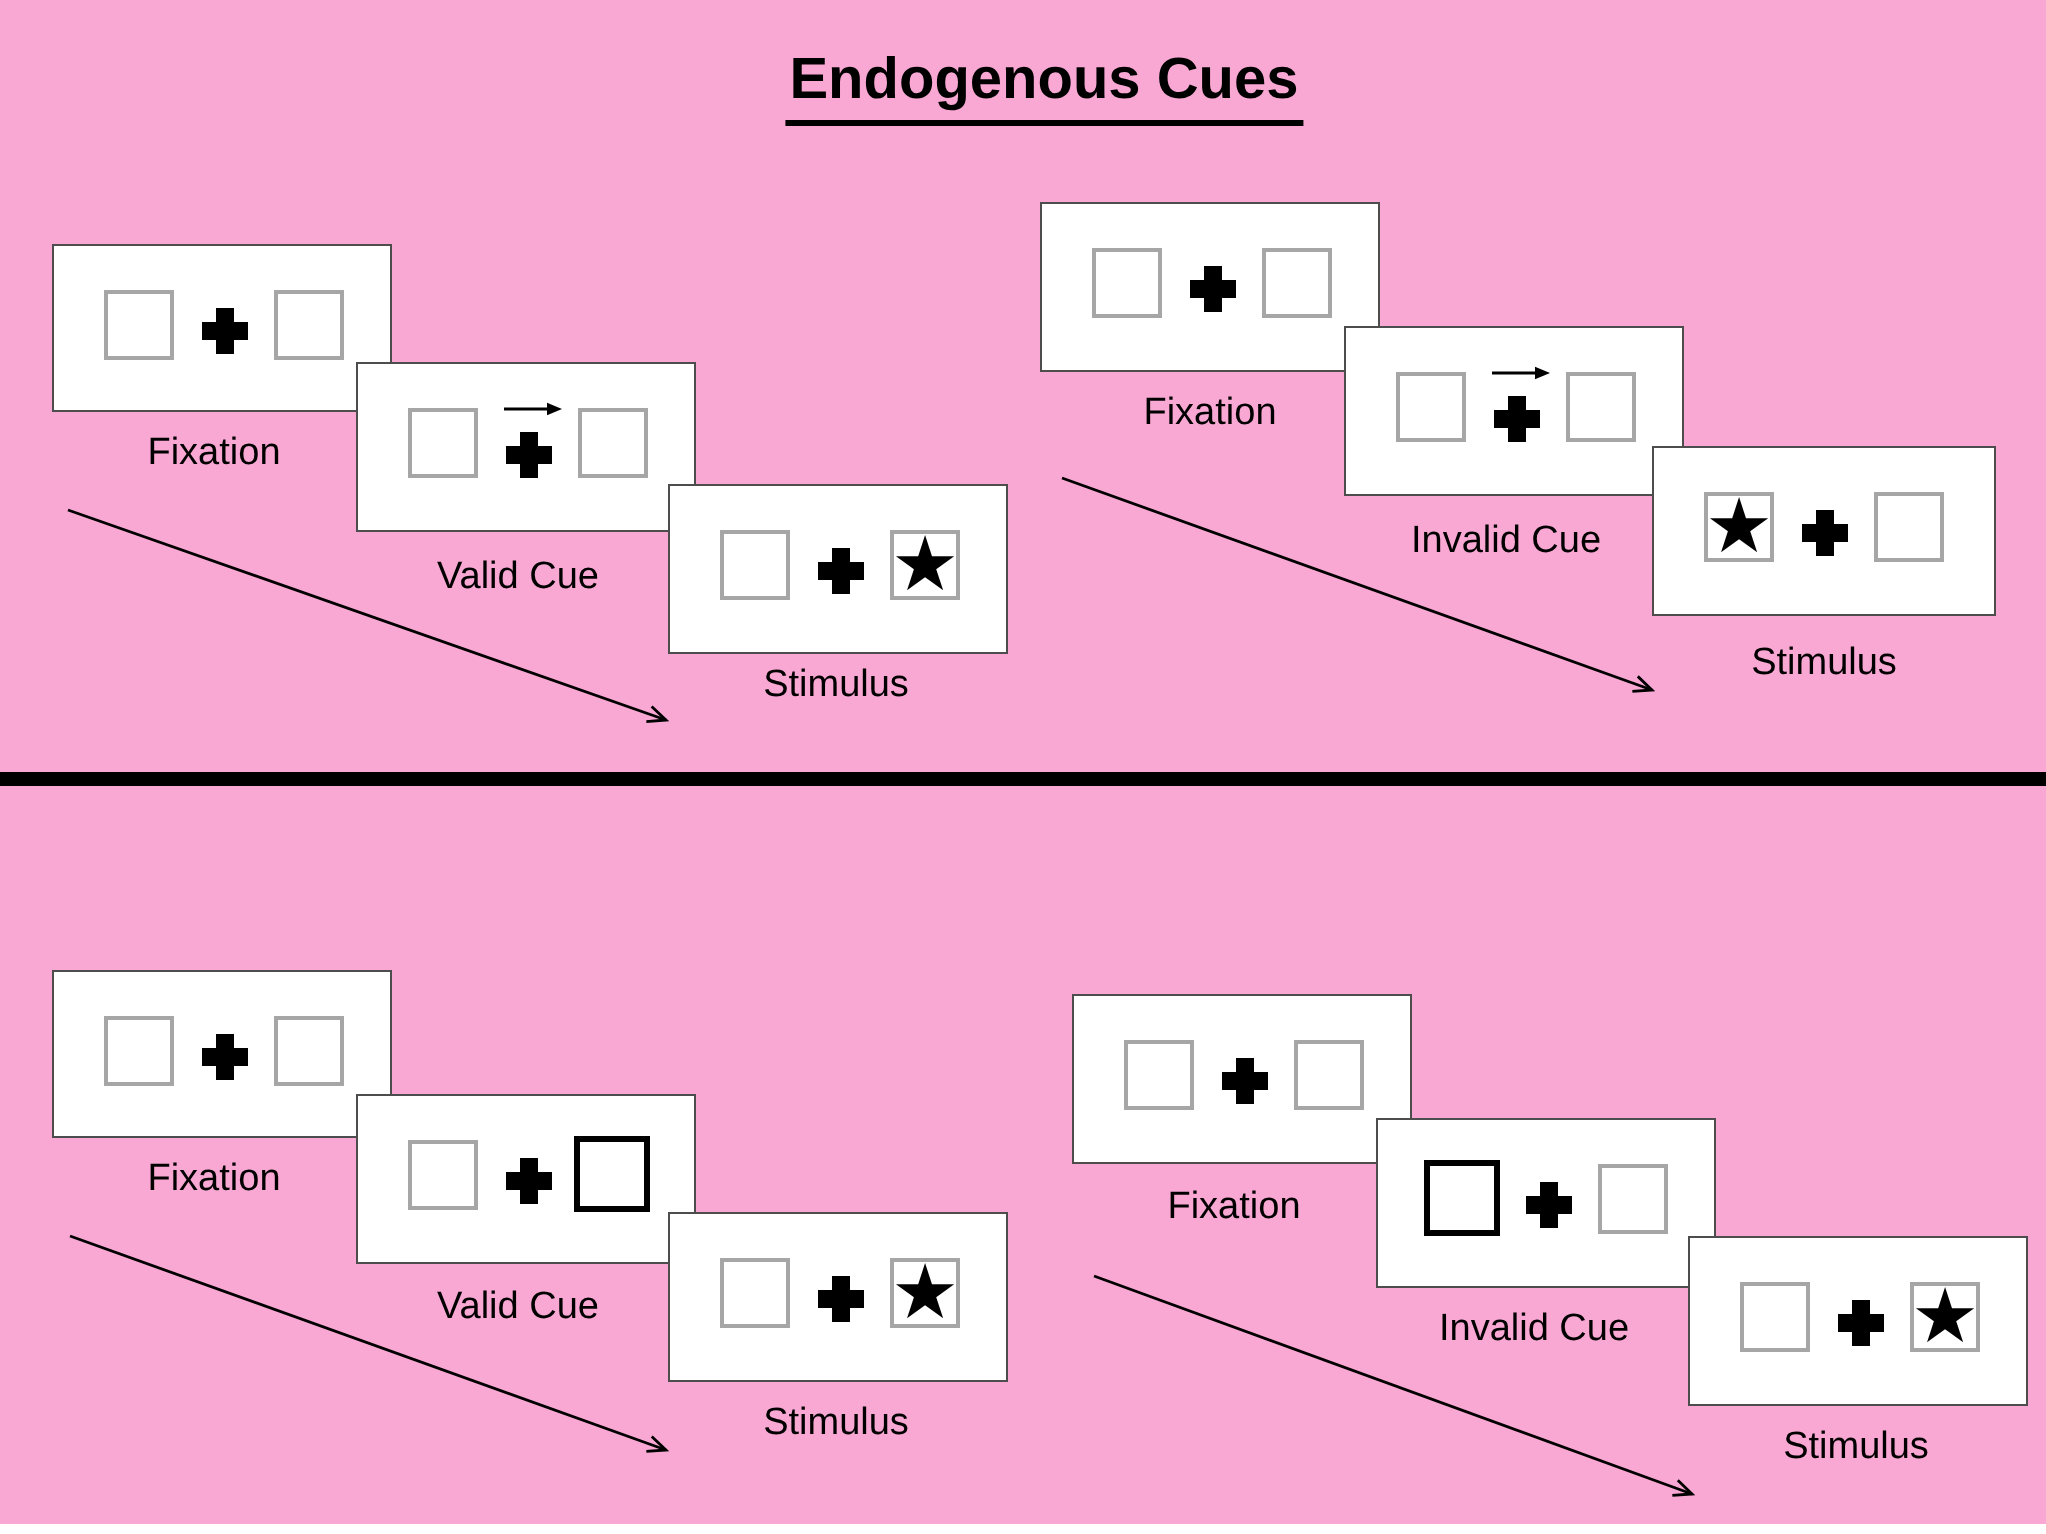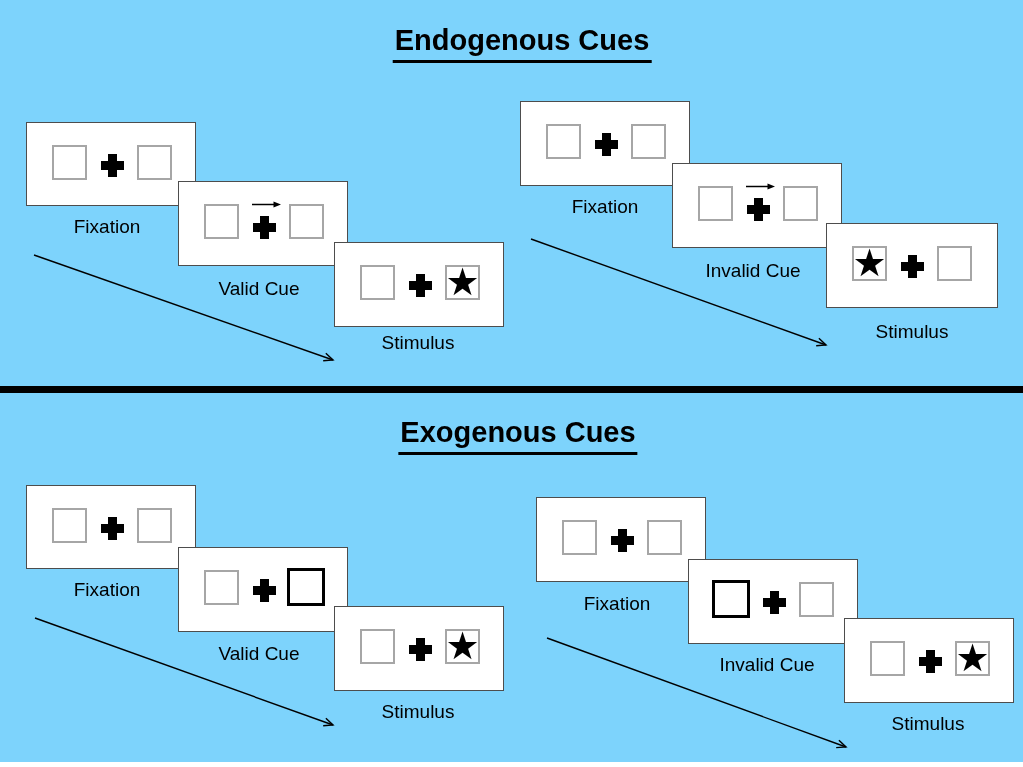--- a/index.html
+++ b/index.html
@@ -1,17 +1,17 @@
 <!DOCTYPE html>
 <html><head>
 <meta charset="utf-8">
 <style>
   html,body{margin:0;padding:0;background:#fff;}
   #canvas{
-    position:relative;width:1023px;height:762px;background:#7dd3fc;overflow:hidden;
+    position:relative;width:1023px;height:762px;background:#f9a8d4;overflow:hidden;
     font-family:"Liberation Sans",sans-serif;color:#000;
   }
   .title{
     position:absolute;transform:translateX(-50%);
     font-size:29px;font-weight:bold;white-space:nowrap;
     border-bottom:3px solid #000;padding:0 2px 3px 2px;line-height:1.1;
   }
   .divider{position:absolute;left:0;top:386px;width:1023px;height:7px;background:#000;}
   .panel{
     position:absolute;background:#fff;border:1px solid #4d4d4d;box-sizing:border-box;
@@ -44,21 +44,20 @@
 </style>
 </head>
 <body>
 
 <div id="canvas">
 
   <div class="title" style="left:522px;top:25px">Endogenous Cues</div>
 
   <div class="divider"></div>
 
-  <div class="title" style="left:518px;top:417px">Exogenous Cues</div>
 
   <div>
     <div class="panel z1" style="left:26px;top:122px;width:170px;height:84px">
       <span class="sq sq-l"></span>
       <span class="cross"></span>
       <span class="sq sq-r"></span>
     </div>
     <div class="lbl" style="left:107px;top:217px">Fixation</div>
 
     <div class="panel endo-cue z2" style="left:178px;top:181px;width:170px;height:85px">

